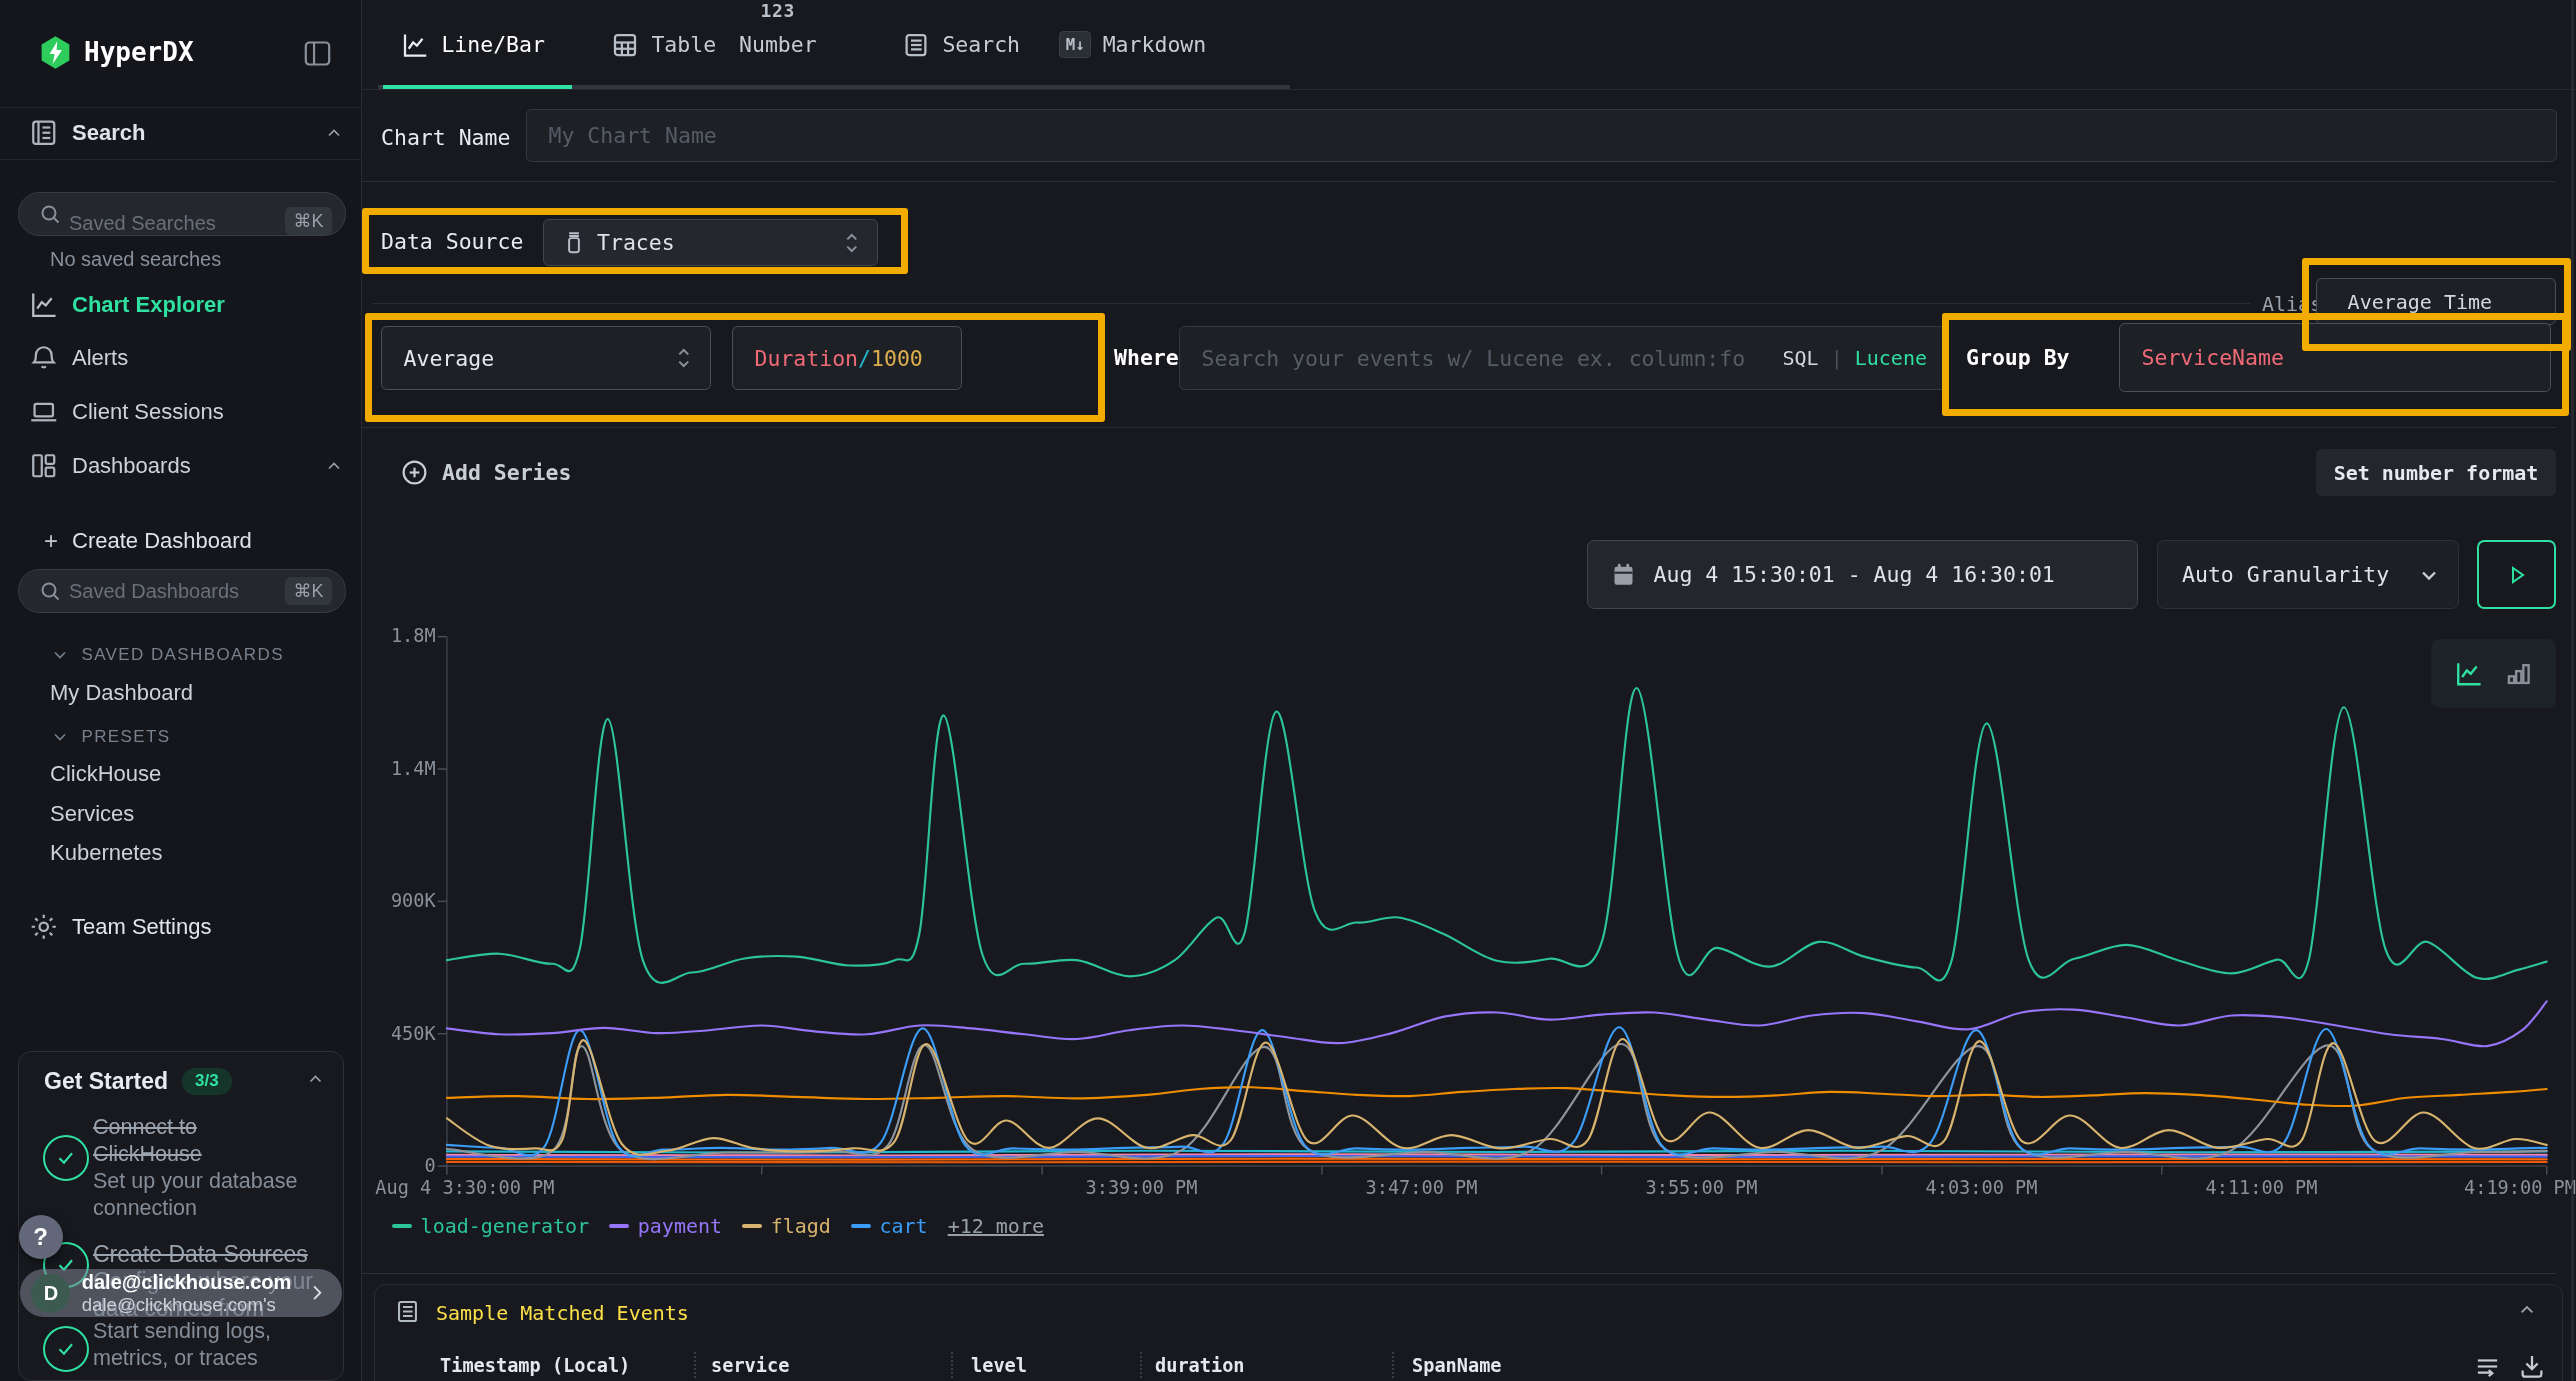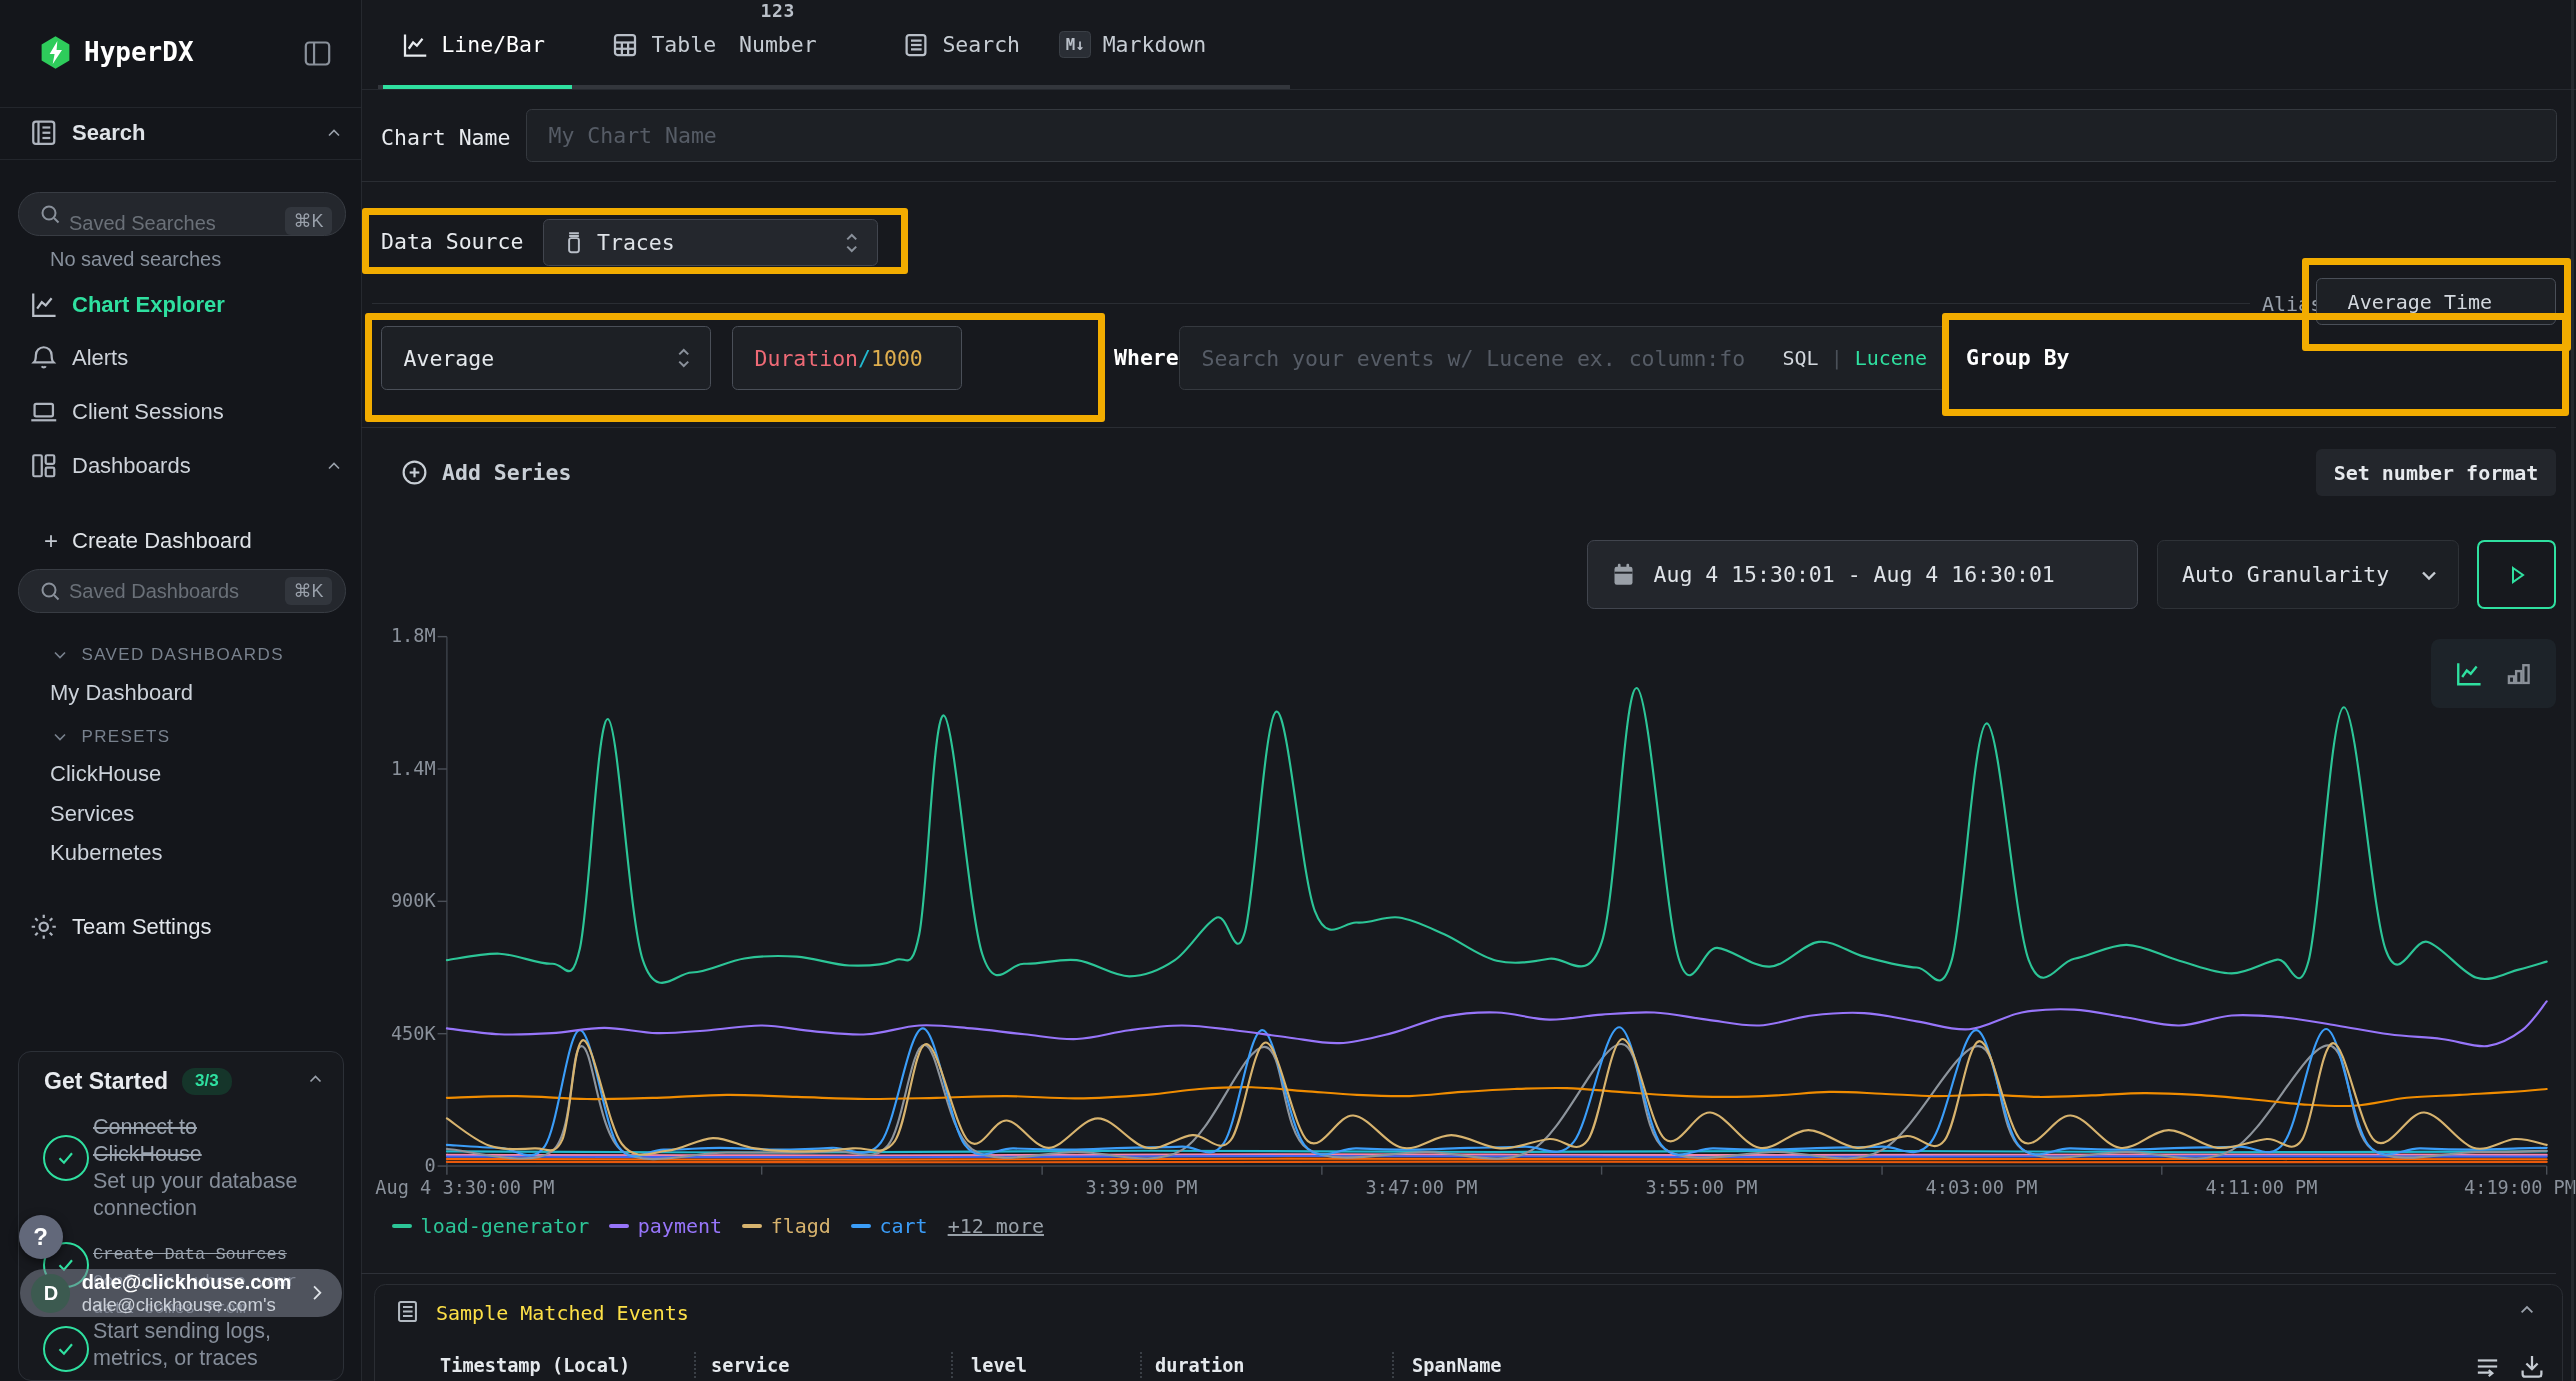--- a/index.html
+++ b/index.html
@@ -196,21 +196,21 @@
         <div class="strike">ClickHouse</div>
         <div style="color:#858d99;">Set up your database</div>
         <div style="color:#858d99;">connection</div>
       </div>
 
       <span class="abs chk" style="left:23.6px;top:190px;">
         <svg class="ic" width="21.5" height="21.5" viewBox="0 0 24 24" fill="none" stroke="#2fe0a0" stroke-width="2.4">
             <polyline points="5,12.5 10,17.5 19,7"></polyline>
           </svg>
       </span>
-      <div class="abs sans" style="left:74px;top:189px;width:247px;font-size:17px;line-height:27px;color:#9aa3ae;font-family:Liberation Mono, monospace;">
+      <div class="abs sans" style="left:74px;top:189px;width:247px;font-size:23px;line-height:27px;color:#9aa3ae;">
         <div class="strike">Create Data Sources</div>
         <div style="color:#858d99;">Configure where your</div>
         <div style="color:#858d99;">data comes from</div>
       </div>
 
       <span class="abs chk" style="left:23.6px;top:274px;">
         <svg class="ic" width="21.5" height="21.5" viewBox="0 0 24 24" fill="none" stroke="#2fe0a0" stroke-width="2.4">
             <polyline points="5,12.5 10,17.5 19,7"></polyline>
           </svg>
       </span>
@@ -327,20 +327,23 @@
     <div class="inputbox" style="left:818px;top:326px;width:769px;height:64px;">
       <span class="ph2" style="margin-left:21.5px;white-space:nowrap;overflow:hidden;max-width:544px;">Search your events w/ Lucene ex. column:foo</span>
       <span style="position:absolute;right:20px;font-size:20px;white-space:nowrap;">
         <span style="color:#d3d8de;">SQL</span>
         <span style="color:#4a5058;"> </span><span style="color:#4a5058;">|</span><span> </span>
         <span style="color:#2FE0A0;">Lucene</span>
       </span>
     </div>
 
     <span class="abs" style="left:1605px;top:345px;font-size:21.5px;font-weight:bold;color:#fff;">Group By</span>
+    <div class="inputbox" style="left:1758px;top:323px;width:432px;height:69px;border-color:#4a4f58;">
+      <span style="margin-left:21.5px;font-size:21.5px;color:#ef6a76;">ServiceName</span>
+    </div>
     <div class="ybox" style="left:1581px;top:313px;width:613px;height:89px;"></div>
 
     <div class="divline" style="left:0;top:427px;width:2195px;"></div>
 
     <div class="abs" style="left:39px;top:458px;display:flex;align-items:center;gap:13px;cursor:pointer;">
       <svg class="ic" width="29" height="29" viewBox="0 0 24 24" fill="none" stroke="#c9cfd6" stroke-width="1.8">
           <circle cx="12" cy="12" r="9"></circle>
           <line x1="12" y1="8" x2="12" y2="16"></line>
           <line x1="8" y1="12" x2="16" y2="12"></line>
         </svg>

